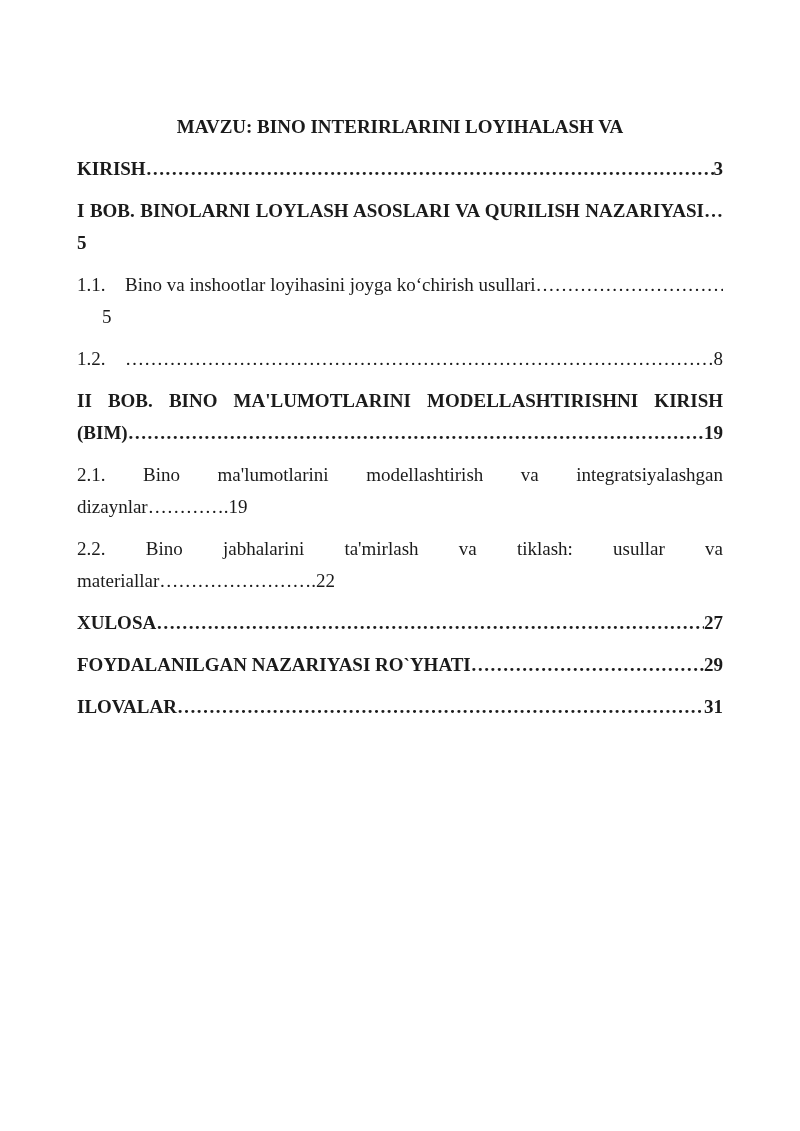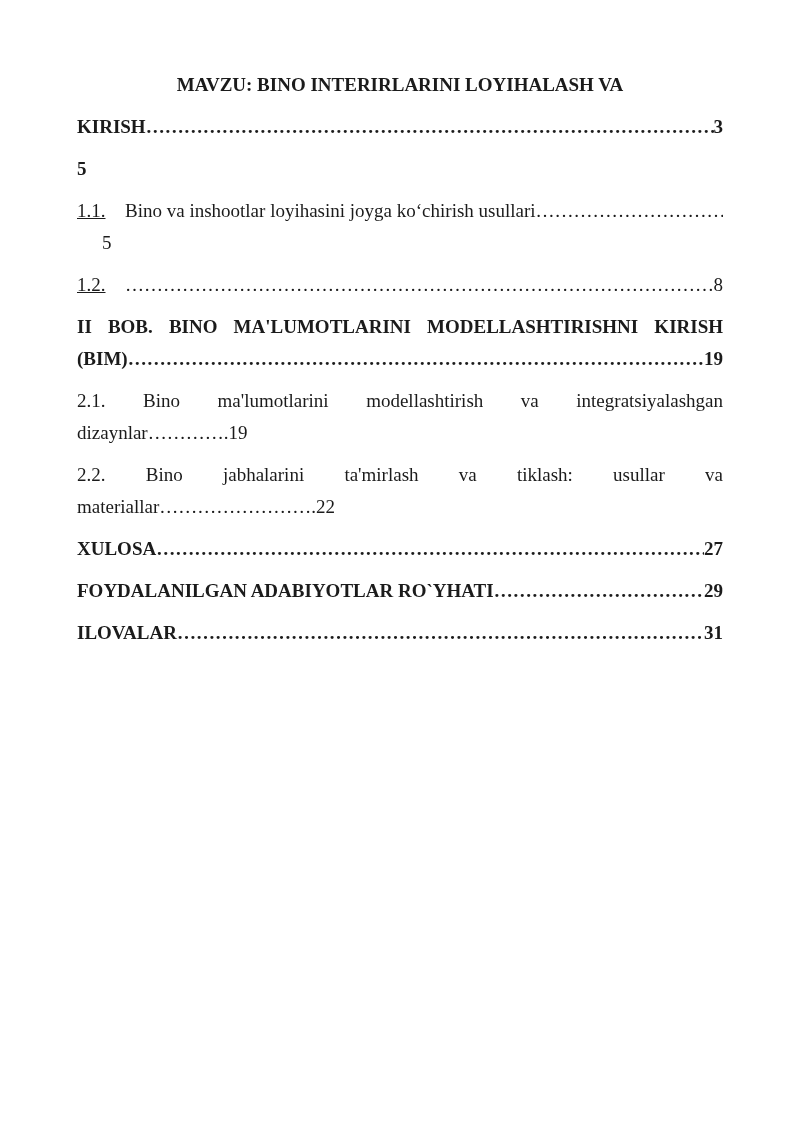--- a/index.html
+++ b/index.html
@@ -8,20 +8,21 @@
     background: #ffffff;
   }
   .page {
     position: relative;
     width: 800px;
     height: 811px;
     background: #ffffff;
     color: #1b1b1b;
     font-family: "Liberation Serif", "DejaVu Serif", serif;
     overflow: hidden;
+    margin-top: 42px;
   }
   .content {
     position: absolute;
     left: 77px;
     top: 69px;
     width: 646px;
     font-size: 19px;
     line-height: 32px;
   }
   .para { margin: 0 0 10px 0; }
@@ -33,21 +34,20 @@
     text-align-last: justify;
   }
   .leader {
     display: flex;
     align-items: flex-end;
   }
   .leader .lbl { white-space: nowrap; }
   .leader .num {
     flex: 0 0 48px;
     white-space: nowrap;
-    text-decoration: underline;
   }
   .leader .dots {
     flex: 1 1 auto;
     overflow: hidden;
     white-space: nowrap;
   }
   .leader .pg { white-space: nowrap; }
   .cont-indent { margin-left: 25px; }
   .footer {
     position: absolute;
@@ -71,20 +71,21 @@
     </div>
 
 
     <div class="para bold leader">
       <span class="lbl">KIRISH</span>
       <span class="dots">………………………………………………………………………………………………………………………………………………………………………………………………………………………………………………………………</span>
       <span class="pg">3</span>
     </div>
 
     <div class="para bold">
+      <div class="just">I BOB. BINOLARNI LOYLASH ASOSLARI VA QURILISH NAZARIYASI…</div>
       <div>5</div>
     </div>
 
     <div class="para">
       <div class="leader">
         <span class="num">1.1.</span>
         <span class="lbl">Bino va inshootlar loyihasini joyga ko‘chirish usullari</span>
         <span class="dots">………………………………………………………………………………………………………………………………………………………………………………………………………………………………………………………………</span>
       </div>
       <div class="cont-indent">5</div>
@@ -115,21 +116,21 @@
       <div>materiallar…………………….22</div>
     </div>
 
     <div class="para bold leader">
       <span class="lbl">XULOSA</span>
       <span class="dots">………………………………………………………………………………………………………………………………………………………………………………………………………………………………………………………………</span>
       <span class="pg">27</span>
     </div>
 
     <div class="para bold leader">
-      <span class="lbl">FOYDALANILGAN ADABIYOTLAR RO`YHATI</span>
+      <span class="lbl">FOYDALANILGAN NAZARIYASI RO`YHATI</span>
       <span class="dots">………………………………………………………………………………………………………………………………………………………………………………………………………………………………………………………………</span>
       <span class="pg">29</span>
     </div>
 
     <div class="para bold leader">
       <span class="lbl">ILOVALAR</span>
       <span class="dots">………………………………………………………………………………………………………………………………………………………………………………………………………………………………………………………………</span>
       <span class="pg">31</span>
     </div>
 

